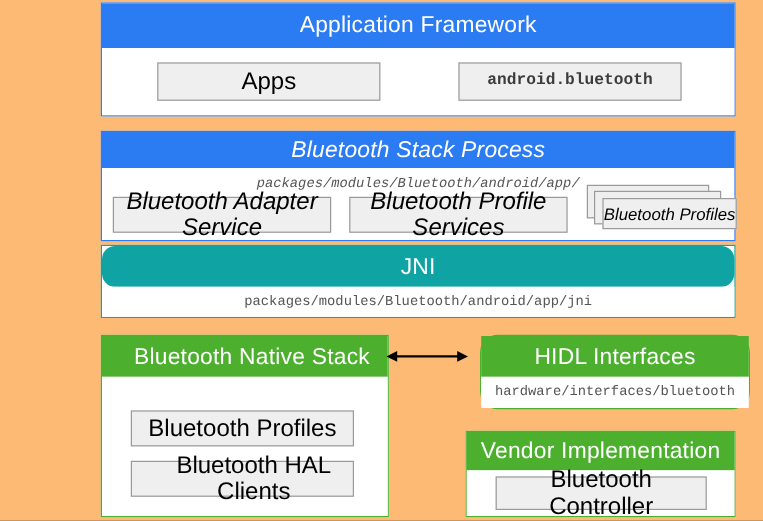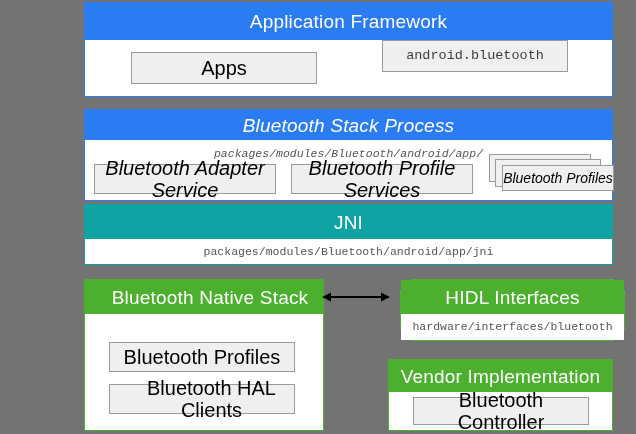--- a/index.html
+++ b/index.html
@@ -15,21 +15,21 @@
     font-family: "Liberation Sans", sans-serif;
     -webkit-font-smoothing: antialiased;
   }
 
   .stage {
     position: absolute;
     left: 0;
     top: 0;
     width: 636px;
     height: 434px;
-    background: #737373;
+    background: #fdba74;
   }
 
   
   .layer {
     position: absolute;
     box-sizing: border-box;
     background: #ffffff;
     border: 1px solid #2b7bf3;
   }
   .layer.teal  { border-color: #10a3a3; }
@@ -117,21 +117,21 @@
 </style>
 </head>
 <body>
 
 <div class="stage">
 
   <div class="layer" style="left:84px; top:2px; width:529px; height:95px;">
     <div class="layer-header" style="height:37px;">Application Framework</div>
     <div class="layer-body" style="height:56px;">
       <div class="chip" style="left:46px; top:12px; width:186px; height:32px;">Apps</div>
-      <div class="chip mono" style="left:297px; top:0; width:186px; height:32px;">android.bluetooth</div>
+      <div class="chip mono" style="left:297px; top:12px; width:186px; height:32px;font-weight:bold;">android.bluetooth</div>
     </div>
   </div>
 
   <div class="layer" style="left:84px; top:109px; width:529px; height:92px;font-style:italic;">
     <div class="layer-header" style="height:30px;">Bluetooth Stack Process</div>
     <div class="layer-body" style="height:60px;border-radius:26px;">
       <div class="path-label" style="position:absolute; left:0; top:8px;">packages/modules/Bluetooth/android/app/</div>
 
       <div class="chip" style="left:206px; top:24px; width:182px; height:30px;">Bluetooth Profile Services</div>
 
@@ -139,21 +139,21 @@
 
       <div class="stack-wrap" style="left:404px; top:14px; width:120px; height:44px;">
         <div class="stack-ghost" style="left:0px; top:0px; width:102px; height:28px;"></div>
         <div class="stack-ghost" style="left:6px; top:5px; width:106px; height:28px;"></div>
         <div class="stack-front" style="left:13px; top:11px; width:112px; height:26px;">Bluetooth Profiles</div>
       </div>
     </div>
   </div>
 
   <div class="layer teal" style="left:84px; top:204px; width:529px; height:61px;">
-    <div class="layer-header teal" style="height:34px;">JNI</div>
+    <div class="layer-header teal" style="height:34px;border-radius:11px;">JNI</div>
     <div class="layer-body" style="height:25px;">
       <div class="path-label" style="position:absolute; left:0; top:7px;">packages/modules/Bluetooth/android/app/jni</div>
     </div>
   </div>
 
   <div class="layer green" style="left:84px; top:279px; width:240px; height:152px;">
     <div class="layer-header green" style="height:34px;padding-left:12px;">Bluetooth Native Stack</div>
     <div class="layer-body" style="height:116px;">
       <div class="chip" style="left:24px; top:28px; width:186px; height:30px;">Bluetooth Profiles</div>
       <div class="chip" style="left:24px; top:70px; width:186px; height:30px;padding-left:19px;">Bluetooth HAL Clients</div>

